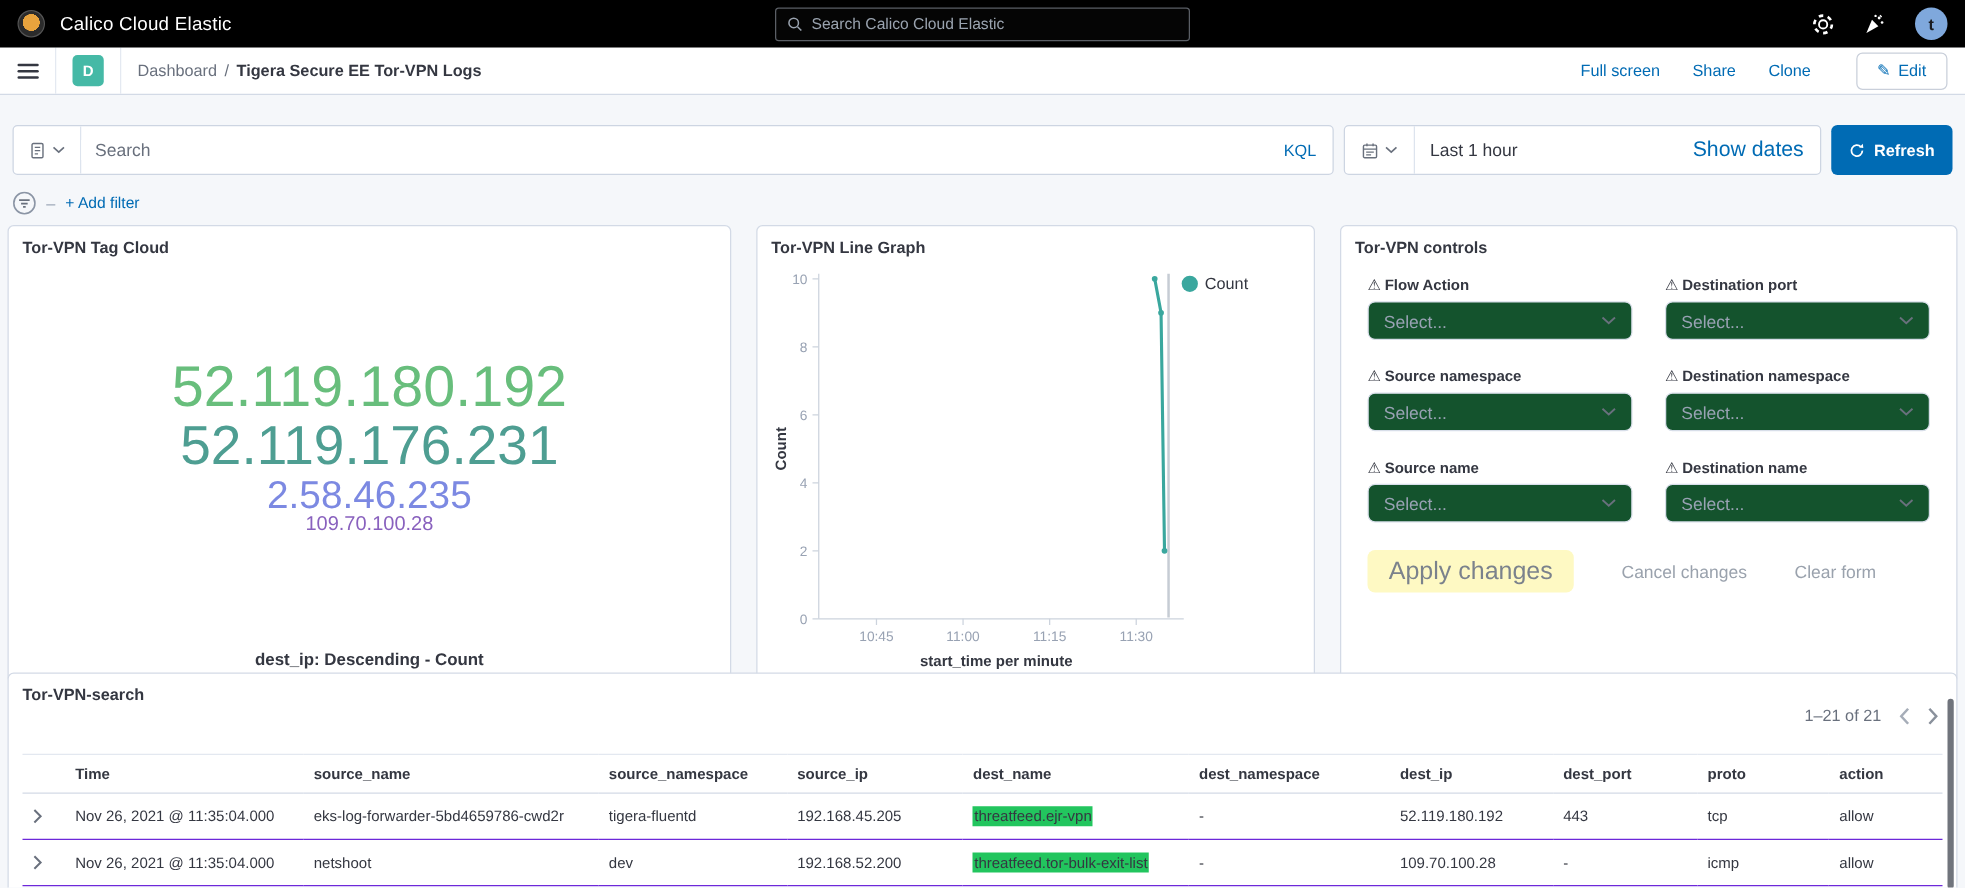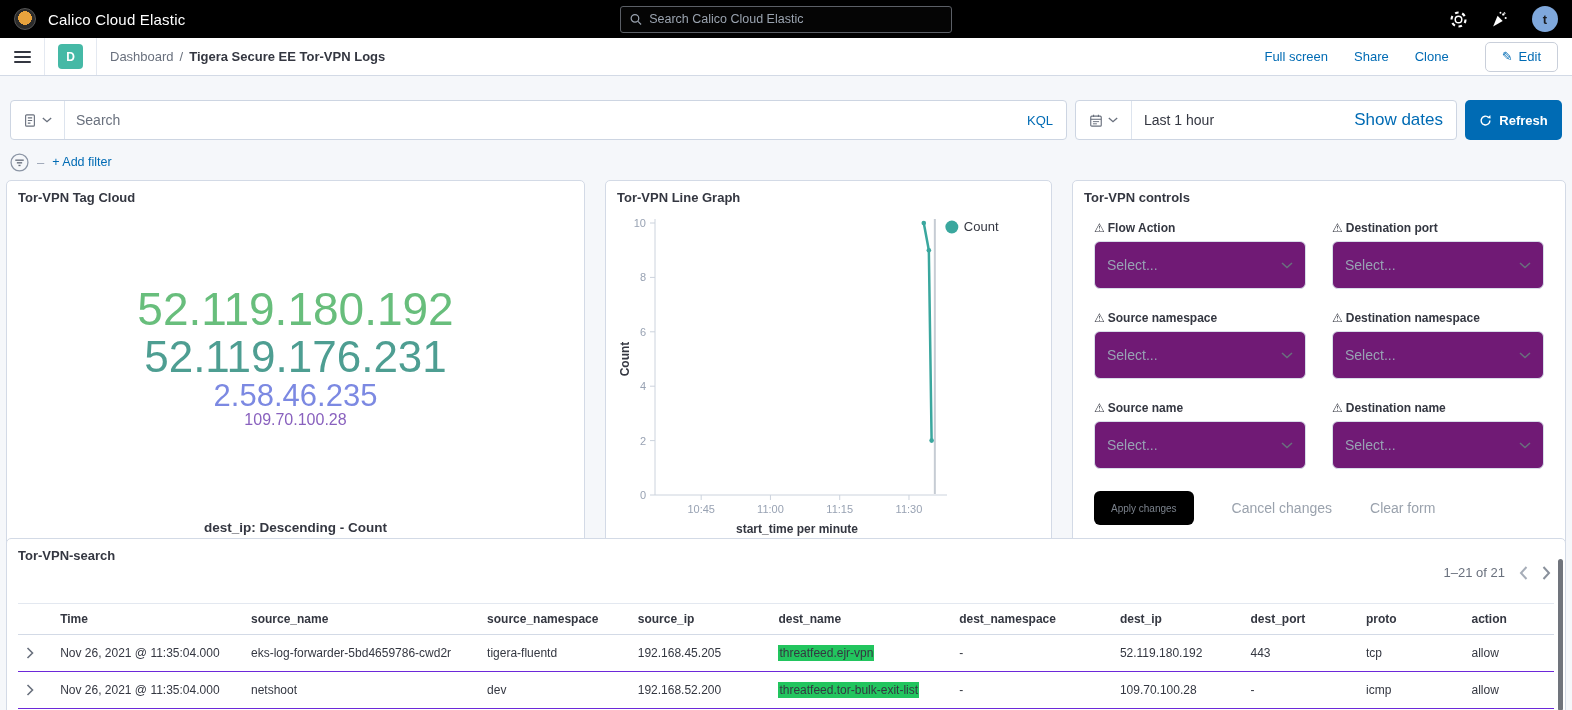--- a/index.html
+++ b/index.html
@@ -57,25 +57,25 @@
 
   
   .tagcloud { position: absolute; inset: 28px 0 40px 0; display: flex; flex-direction: column; align-items: center; justify-content: center; }
   .tagcloud span { line-height: 1.04; white-space: nowrap; cursor: pointer; }
   .tag-caption { position: absolute; bottom: 11px; left: 0; right: 0; text-align: center; font-size: 13.5px; font-weight: 700; color: #343741; }
 
   
   .ctrl-fields { margin-top: 16px; display: grid; grid-template-columns: 1fr 1fr; column-gap: 26px; row-gap: 22px; padding: 0 10px; }
   .ctrl-label { font-size: 12px; font-weight: 700; color: #343741; display: flex; align-items: center; gap: 3px; margin-bottom: 6px; }
   .warn-glyph { font-size: 12px; font-weight: 400; }
-  .ctrl-select { height: 48px; background: #701a75; border: 1px solid #d8dee9; border-radius: 6px; display: flex; align-items: center; padding: 0 12px; cursor: pointer; }
+  .ctrl-select { height: 31px; background: #14532d; border: 1px solid #d8dee9; border-radius: 6px; display: flex; align-items: center; padding: 0 12px; cursor: pointer; }
   .ctrl-select .ph { color: #98A2B3; font-size: 14px; }
   .ctrl-select .chev { margin-left: auto; color: #69707D; }
   .ctrl-buttons { margin-top: 22px; padding: 0 10px; display: flex; align-items: center; gap: 38px; }
-  .apply-btn { height: 34px; padding: 0 17px; background: #000000; color: #7b828c; border: none; border-radius: 6px; font-size: 10px; font-family: inherit; cursor: not-allowed; }
+  .apply-btn { height: 34px; padding: 0 17px; background: #fef9c3; color: #7b828c; border: none; border-radius: 6px; font-size: 20px; font-family: inherit; cursor: not-allowed; }
   .ghost-btn { color: #9aa2ad; font-size: 14px; cursor: pointer; }
 
   
   .table-panel { margin: 8px 6px 0; height: 210px; background: #fff; border: 1px solid #D3DAE6; border-radius: 5px; padding: 9px 11px 0; position: relative; }
   .pagination { position: absolute; top: 26px; right: 14px; display: flex; align-items: center; gap: 14px; font-size: 13px; color: #69707D; }
   .pg-chev { cursor: pointer; }
   table { width: 100%; border-collapse: collapse; margin-top: 40px; font-size: 12px; table-layout: fixed; }
   th { text-align: left; font-weight: 700; color: #343741; padding: 8px 8px; border-top: 1px solid #E3E8F0; border-bottom: 1px solid #D3DAE6; }
   td { padding: 11px 8px; color: #343741; border-bottom: 1px solid #6d28d9; overflow: hidden; white-space: nowrap; text-overflow: ellipsis; }
   tbody tr { cursor: pointer; }

